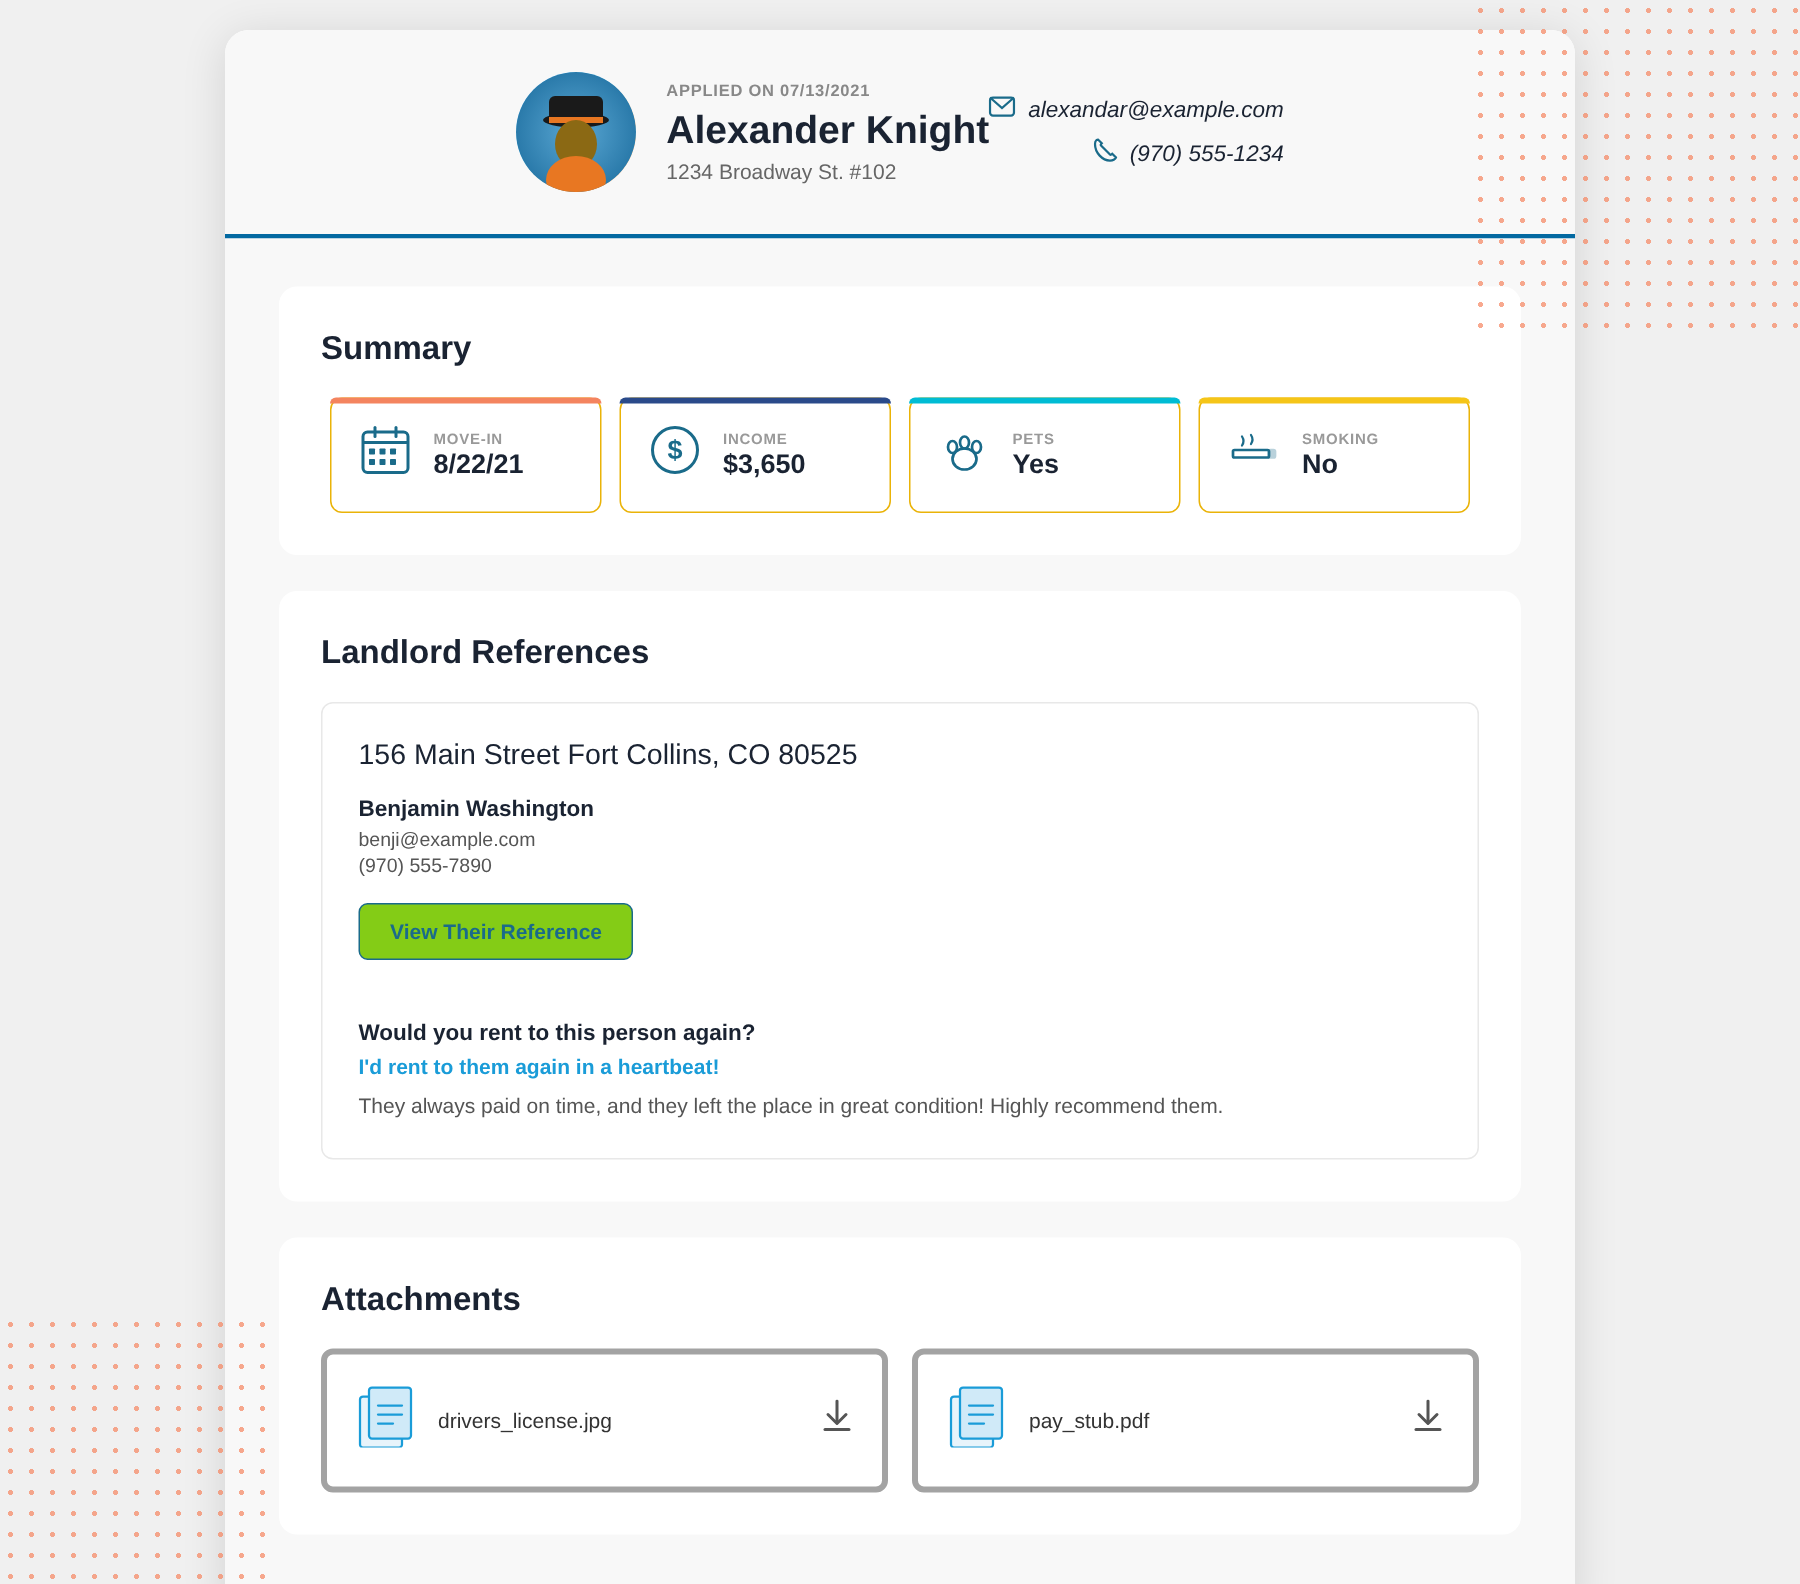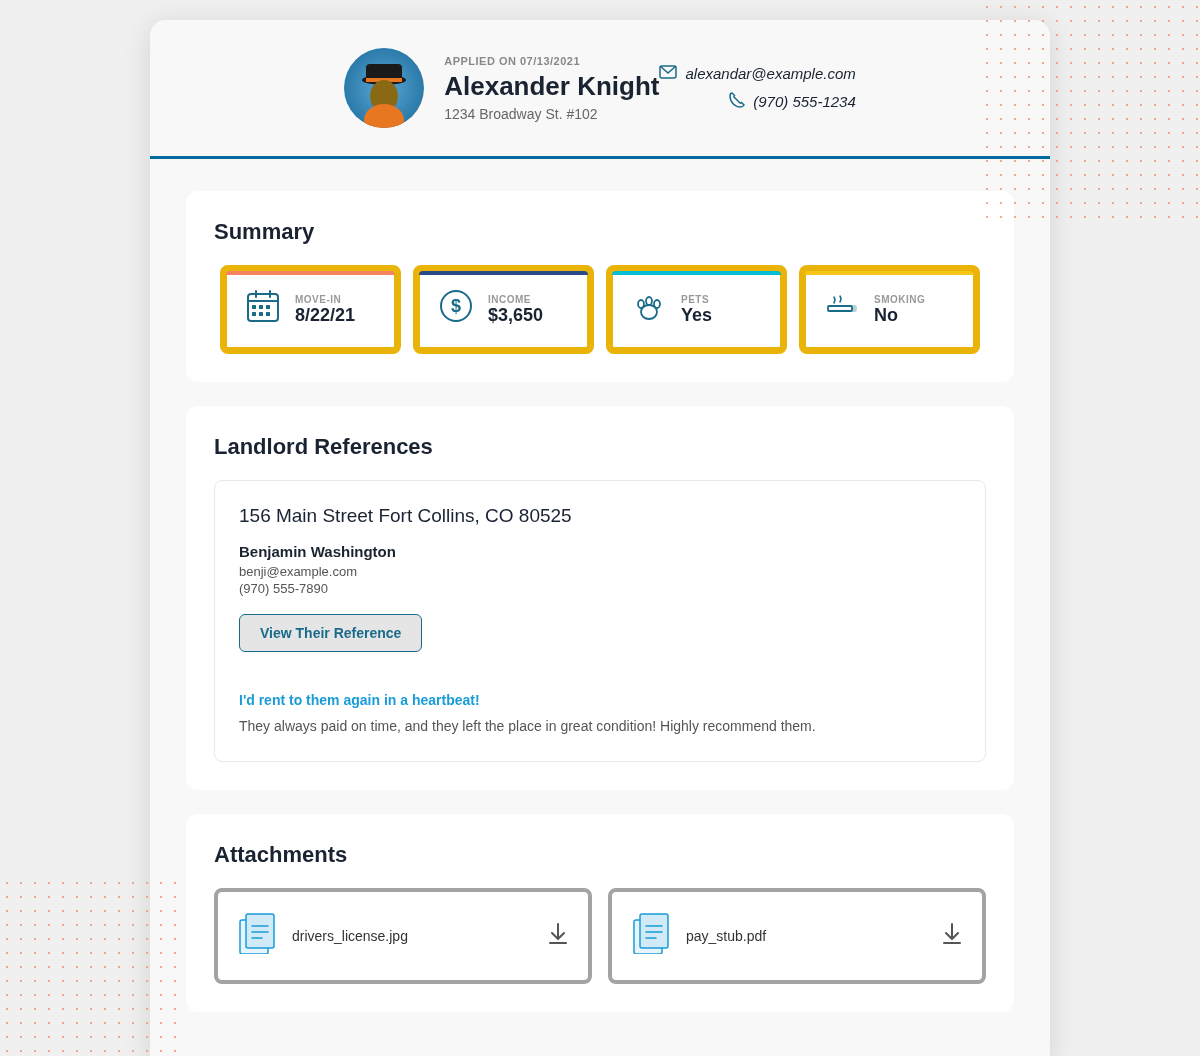--- a/index.html
+++ b/index.html
@@ -131,21 +131,21 @@
       margin-bottom: 20px;
     }
 
     
     .summary-cards {
       display: grid;
       grid-template-columns: repeat(4, 1fr);
       gap: 0;
     }
     .summary-card {
-      border: 7px solid #eab308;
+      border: 1px solid #eab308;
       border-radius: 8px;
       padding: 16px 18px;
       display: flex;
       align-items: center;
       gap: 14px;
       margin: 0 6px;
       position: relative;
     }
     .summary-card::before {
       content: '';
@@ -208,21 +208,21 @@
     .ref-email, .ref-phone {
       font-size: 13px;
       color: #555;
       margin-bottom: 2px;
     }
     .view-ref-btn {
       margin-top: 16px;
       padding: 10px 20px;
       border: 1.5px solid #1a6b8a;
       border-radius: 6px;
-      background: #e5e5e5;
+      background: #84cc16;
       color: #1a6b8a;
       font-size: 14px;
       font-weight: 600;
       cursor: pointer;
       display: inline-block;
     }
     .reference-right {
       flex: 1;
     }
     .ref-question {
@@ -414,20 +414,21 @@
       <div class="reference-card">
         <div class="reference-address">156 Main Street Fort Collins, CO 80525</div>
         <div class="reference-body">
           <div class="reference-left">
             <div class="ref-name">Benjamin Washington</div>
             <div class="ref-email">benji@example.com</div>
             <div class="ref-phone">(970) 555-7890</div>
             <button class="view-ref-btn">View Their Reference</button>
           </div>
           <div class="reference-right">
+            <div class="ref-question">Would you rent to this person again?</div>
             <div class="ref-answer-positive">I'd rent to them again in a heartbeat!</div>
             <div class="ref-comment">They always paid on time, and they left the place in great condition! Highly recommend them.</div>
           </div>
         </div>
       </div>
     </div>
 
     <div class="section">
       <div class="section-title">Attachments</div>
       <div class="attachments-grid">

